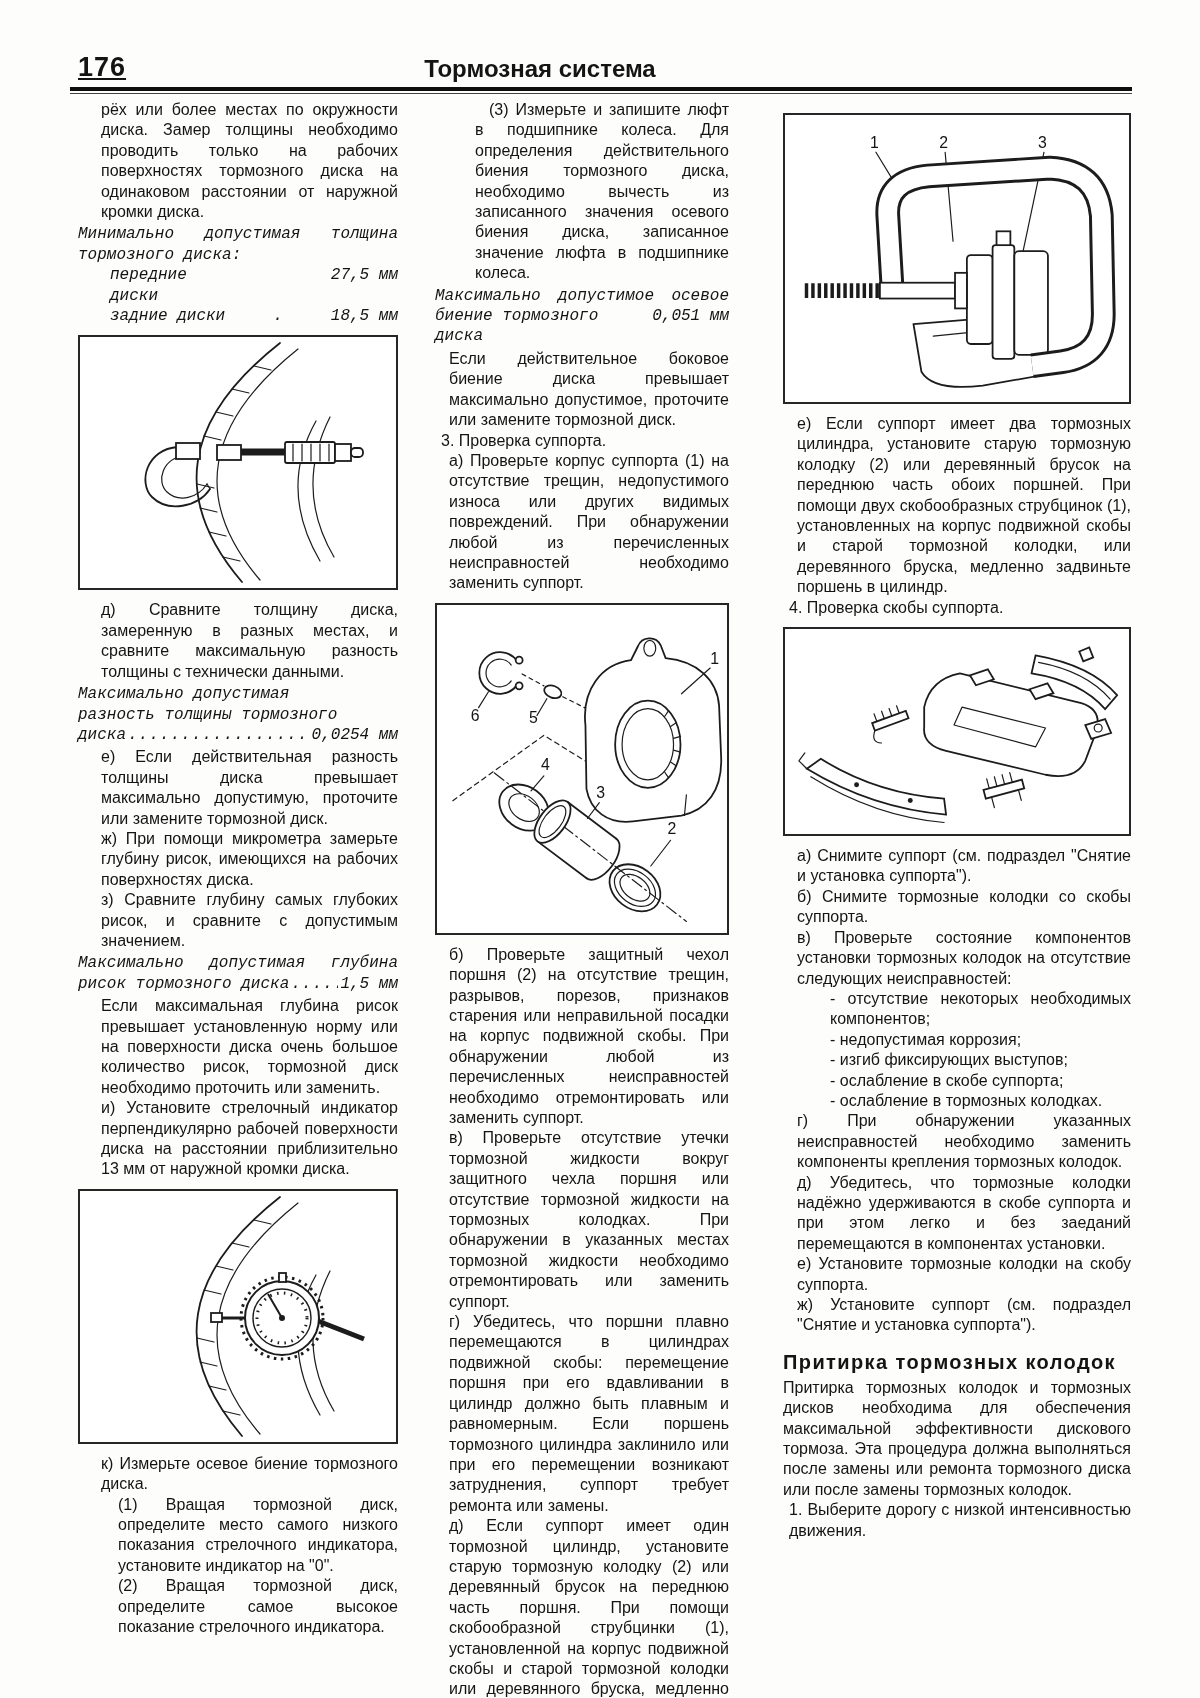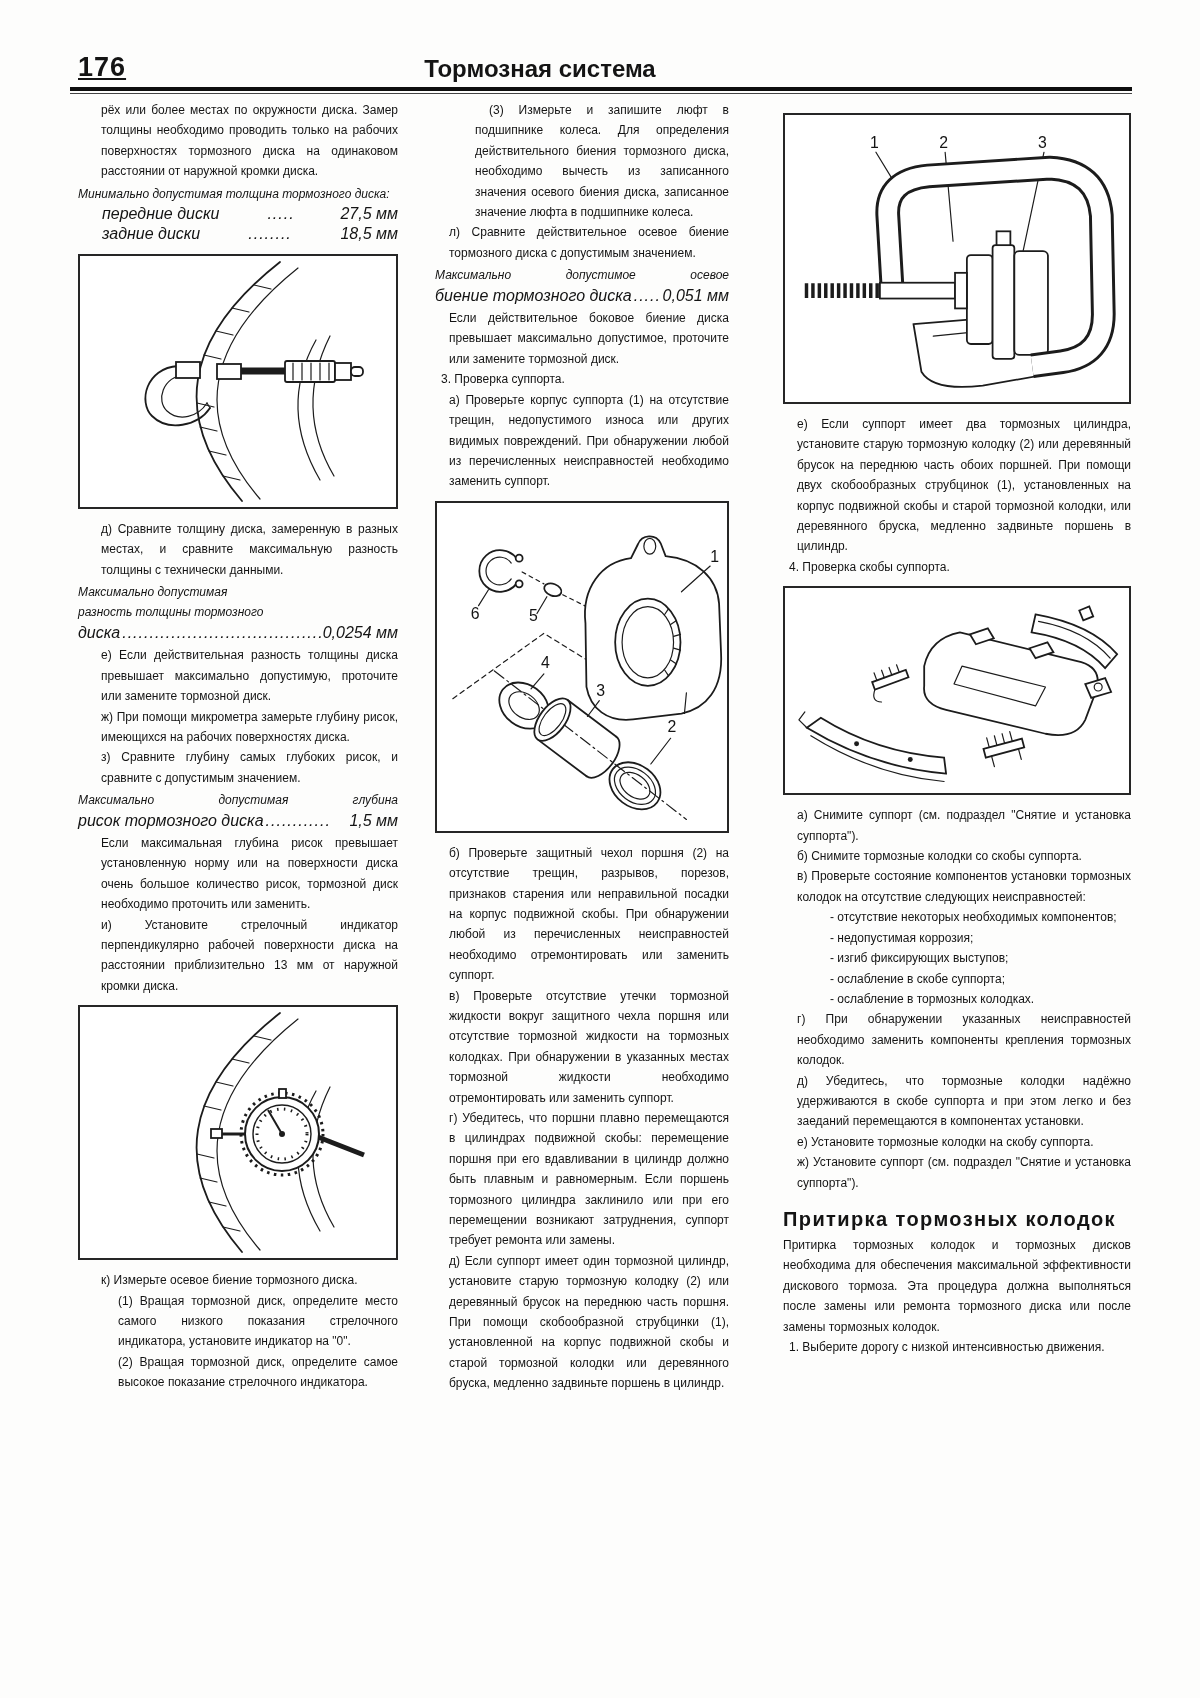--- a/index.html
+++ b/index.html
@@ -8,33 +8,33 @@
     background:#fdfdfc;color:#141414;
     font-family:"Liberation Sans",sans-serif;
   }
   .pagenum{position:absolute;left:78px;top:52px;font-size:27px;font-weight:bold;letter-spacing:1px;text-decoration:underline;}
   .ptitle{position:absolute;left:0;right:120px;top:55px;text-align:center;font-size:24px;font-weight:bold;}
   .rule{position:absolute;left:70px;width:1062px;top:87px;height:2px;border-top:4px solid #0e0e0e;border-bottom:1px solid #444;}
   .col{position:absolute;top:100px;}
   .c1{left:78px;width:320px;}
   .c2{left:435px;width:294px;}
   .c3{left:783px;width:348px;}
-  p{margin:0;text-align:justify;font-size:12px;line-height:20.4px;}
+  p{margin:0;text-align:justify;font-size:16px;line-height:20.4px;}
   .item{margin-left:23px;}
   .c2 .item{margin-left:14px;}
   .c3 .item{margin-left:14px;}
   .sub{margin-left:40px;}
   .c2 .sub{text-indent:14px;}
   .num{margin-left:6px;}
   .dash{margin-left:47px;}
-  .spec{font-style:italic;margin:2px 0;}
+  .spec{font-style:italic;margin:2px 0;font-family:Liberation Mono, monospace;}
   .spec p{font-style:italic;}
   .just-last{text-align-last:justify;}
   .leader-row{display:flex;align-items:baseline;font-style:italic;font-size:16px;line-height:20.4px;}
-  .leader-row.ind{margin-left:24px;gap:46px;}
+  .leader-row.ind{margin-left:32px;gap:46px;}
   .leader-row .lead{flex:1;overflow:hidden;white-space:nowrap;margin:0 2px;letter-spacing:1px;}
   .leader-row .val{white-space:nowrap;}
   .figbox{border:2px solid #262626;background:#fff;margin:9px 0 10px 0;}
   .figbox svg{display:block;width:100%;height:100%;}
   .fig-disc{height:251px;}
   .fig-exploded{height:328px;}
   .fig-clamp{height:287px;margin-top:13px;}
   .fig-bracket{height:205px;}
   .section-h{font-size:20px;font-weight:bold;letter-spacing:1.4px;margin:15px 0 4px 0;text-align:left;}
   .ln{stroke:#1c1c1c;fill:none;stroke-width:1.8;stroke-linecap:round;stroke-linejoin:round;}
@@ -167,21 +167,20 @@
     </svg>
   </div>
 
   <p class="item">к) Измерьте осевое биение тормозного диска.</p>
   <p class="sub">(1) Вращая тормозной диск, определите место самого низкого показания стрелочного индикатора, установите индикатор на "0".</p>
   <p class="sub">(2) Вращая тормозной диск, определите самое высокое показание стрелочного индикатора.</p>
 </div>
 
 <div class="col c2">
   <p class="sub">(3) Измерьте и запишите люфт в подшипнике колеса. Для определения действительного биения тормозного диска, необходимо вычесть из записанного значения осевого биения диска, записанное значение люфта в подшипнике колеса.</p>
-  <p class="item">л) Сравните действительное осевое биение тормозного диска с допустимым значением.</p>
 
   <div class="spec">
     <p class="just-last">Максимально допустимое осевое</p>
     <div class="leader-row">
       <span>биение тормозного диска</span>
         <span class="lead">.....</span>
         <span class="val">0,051 мм</span>
     </div>
   </div>
 

